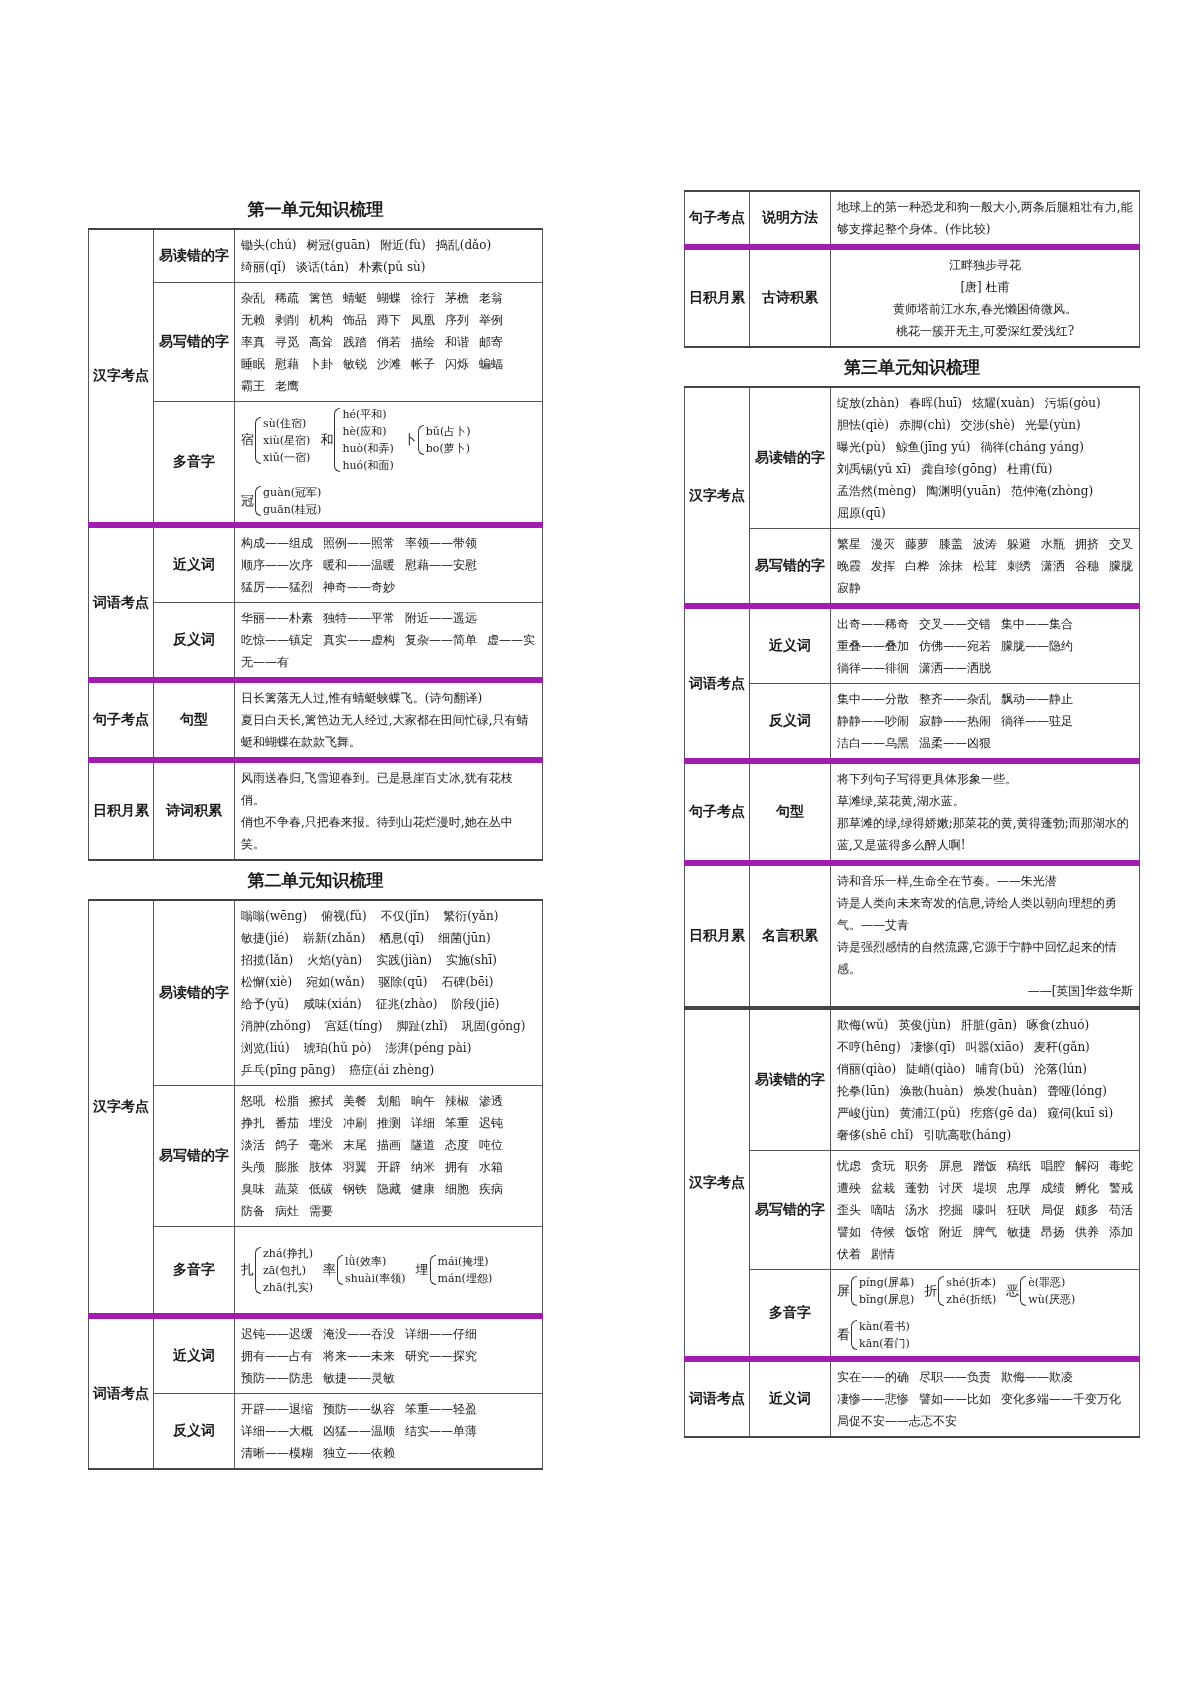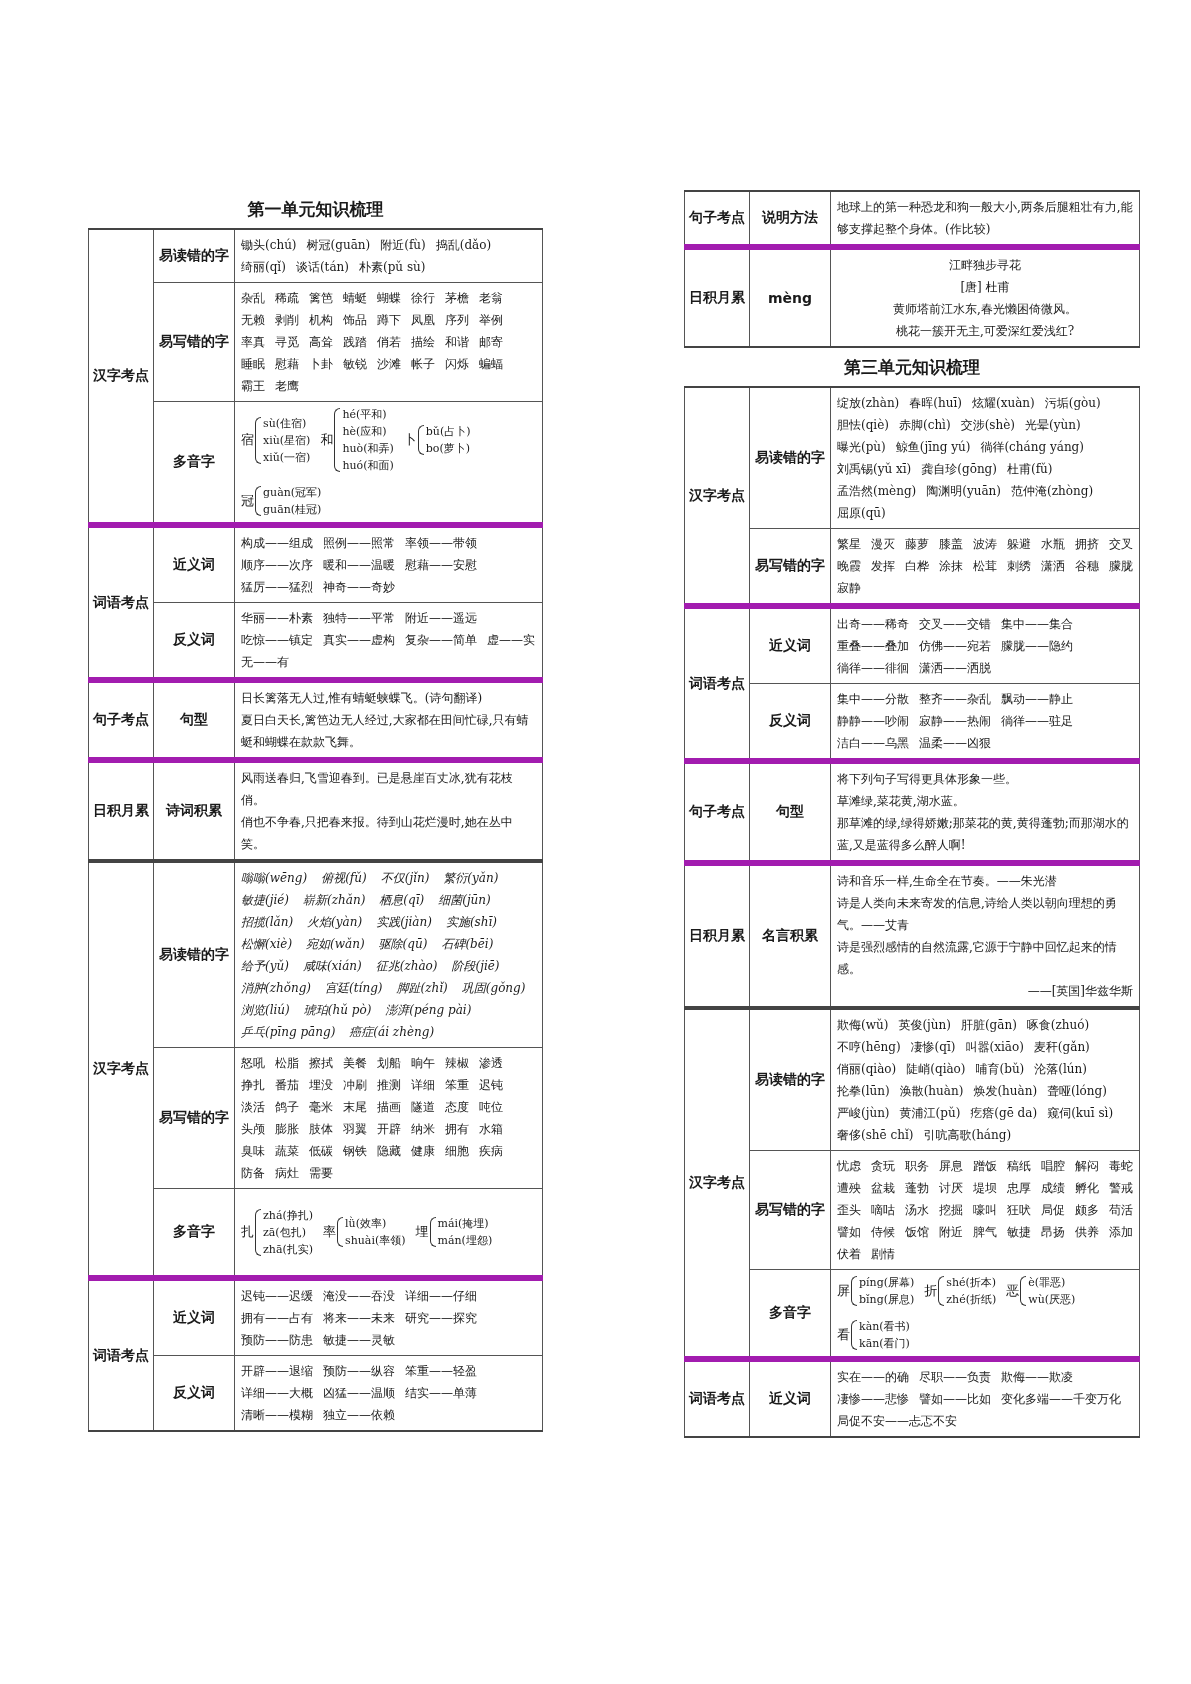--- a/index.html
+++ b/index.html
@@ -8,21 +8,21 @@
   .col-left { left:88px; top:190px; width:455px; }
   .col-right { left:684px; top:190px; width:456px; }
   .unit-title { text-align:center; font-family:"DejaVu Sans","Liberation Sans",sans-serif; font-weight:bold; font-size:17px; height:38px; line-height:38px; }
   table.kt { border-collapse:collapse; width:100%; table-layout:fixed; border-top:2px solid #444; border-bottom:2px solid #444; }
   table.kt td { border:1px solid #555; vertical-align:middle; }
   table.kt td.cat { width:62px; text-align:center; font-family:"DejaVu Sans","Liberation Sans",sans-serif; font-weight:bold; font-size:14px; }
   table.kt td.sub { width:78px; text-align:center; font-family:"DejaVu Sans","Liberation Sans",sans-serif; font-weight:bold; font-size:14px; }
   table.kt td.content { padding:4px 6px; font-size:12px; line-height:22px; }
   table.kt tr.major td { border-top:6px solid #a21caf; }
   .items { display:flex; flex-wrap:wrap; column-gap:10px;text-align:right; }
-  .items.wide { column-gap:14px;font-style:italic; }
+  .items.wide { column-gap:14px; }
   .item { white-space:nowrap; }
   .line { display:block; }
   .center { text-align:center; }
   .right { text-align:right; }
   .indent { padding-left:32px; }
   .poly { display:flex; align-items:center; gap:10px; flex-wrap:wrap; }
   .pg { display:flex; align-items:center; }
   .pg .ch { font-size:13px; margin-right:1px; }
   .pg .brace { border:1px solid #333; border-right:none; border-radius:6px 0 0 6px; width:5px; align-self:stretch; margin:2px 2px 2px 0; }
   .pg .reads { display:flex; flex-direction:column; font-size:11px; line-height:17px; }
@@ -180,20 +180,21 @@
       <td class="content indent">
             <div>
               <span class="line">风雨送春归,飞雪迎春到。已是悬崖百丈冰,犹有花枝俏。</span>
               <span class="line">俏也不争春,只把春来报。待到山花烂漫时,她在丛中笑。</span>
             </div>
           </td>
     </tr>
   </tbody>
     </table>
 
+  <div class="unit-title">第二单元知识梳理</div>
   <table class="kt">
     <tbody>
         <tr>
       <td class="cat" rowspan="3">汉字考点</td>
       <td class="sub">易读错的字</td>
       <td class="content">
             <div class="items wide">
               <span class="item">嗡嗡(wēng)</span>
               <span class="item">俯视(fǔ)</span>
               <span class="item">不仅(jǐn)</span>
@@ -350,21 +351,21 @@
       <td class="cat">句子考点</td>
       <td class="sub">说明方法</td>
       <td class="content">
             <div>
               <span class="line">地球上的第一种恐龙和狗一般大小,两条后腿粗壮有力,能够支撑起整个身体。(作比较)</span>
             </div>
           </td>
     </tr>
     <tr class="major">
       <td class="cat">日积月累</td>
-      <td class="sub">mèng</td>
+      <td class="sub">古诗积累</td>
       <td class="content center">
             <div>
               <span class="line">江畔独步寻花</span>
               <span class="line">[唐] 杜甫</span>
               <span class="line">黄师塔前江水东,春光懒困倚微风。</span>
               <span class="line">桃花一簇开无主,可爱深红爱浅红?</span>
             </div>
           </td>
     </tr>
   </tbody>

